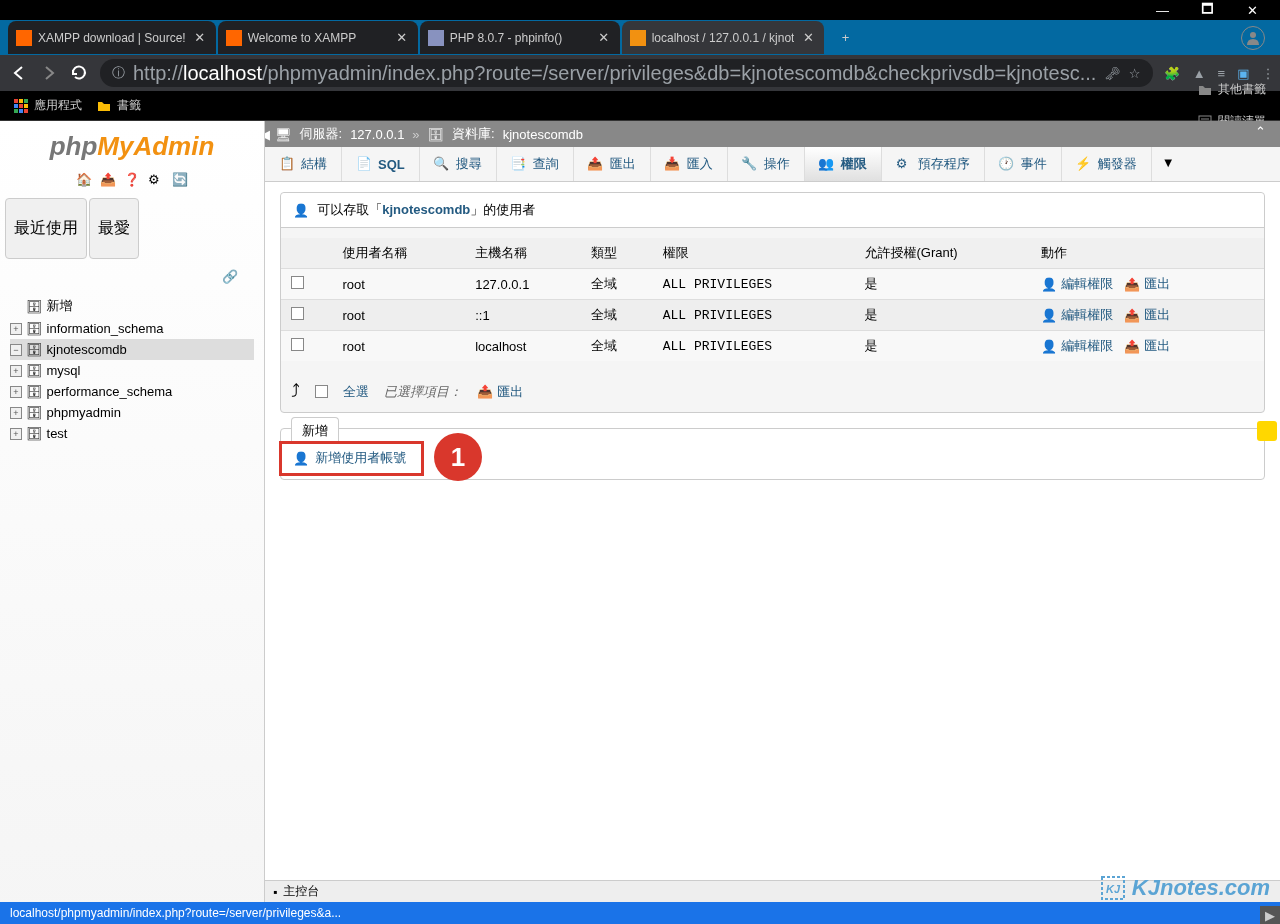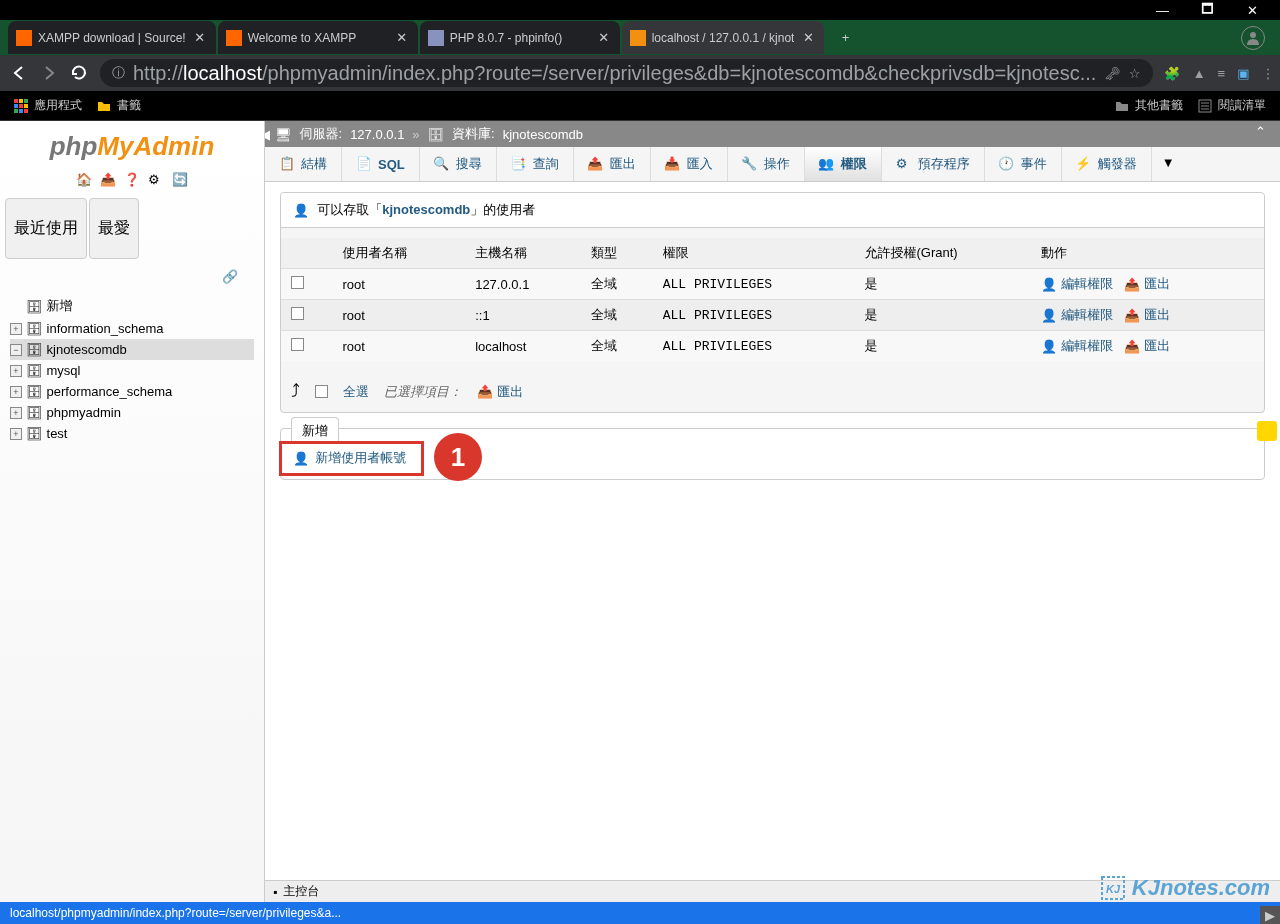--- a/index.html
+++ b/index.html
@@ -3,42 +3,42 @@
 <meta charset="utf-8">
 <style>
 * { margin: 0; padding: 0; box-sizing: border-box; }
 body { font-family: Arial, sans-serif; font-size: 13px; background: #000; width: 1280px; height: 924px; overflow: hidden; position: relative; }
 
 
 .titlebar { height: 20px; background: #000; display: flex; justify-content: flex-end; align-items: center; padding: 0 5px; }
 .win-ctrl { width: 45px; height: 20px; display: flex; align-items: center; justify-content: center; color: #fff; cursor: pointer; }
 
 
-.browser-tabs { height: 35px; background: #14532d; display: flex; align-items: center; padding-left: 8px; }
+.browser-tabs { height: 35px; background: #0369a1; display: flex; align-items: center; padding-left: 8px; }
 .btab { height: 33px; background: #202124; color: #ccc; display: flex; align-items: center; padding: 0 8px; border-radius: 8px 8px 0 0; margin-right: 2px; min-width: 200px; max-width: 245px; gap: 6px; }
 .btab.active { background: #35363a; }
 .btab-favicon { width: 16px; height: 16px; flex-shrink: 0; }
 .btab-title { flex: 1; overflow: hidden; white-space: nowrap; text-overflow: ellipsis; font-size: 12px; }
 .btab-close { width: 16px; height: 16px; display: flex; align-items: center; justify-content: center; cursor: pointer; }
 .btab-new { width: 28px; height: 28px; display: flex; align-items: center; justify-content: center; color: #ccc; cursor: pointer; margin-left: 5px; }
 .avatar-circle { width: 24px; height: 24px; border: 1px solid #888; border-radius: 50%; margin-left: auto; margin-right: 15px; display: flex; align-items: center; justify-content: center; }
 
 
 .addr-bar { height: 36px; background: #35363a; display: flex; align-items: center; padding: 0 10px; gap: 12px; }
 .nav-btn { width: 24px; height: 24px; display: flex; align-items: center; justify-content: center; color: #9aa0a6; cursor: pointer; }
 .nav-btn.active { color: #fff; }
 .url-box { flex: 1; height: 28px; background: #202124; border-radius: 14px; display: flex; align-items: center; padding: 0 12px; color: #9aa0a6; gap: 8px; }
 .url-text { flex: 1; font-size: 20px; overflow: hidden; white-space: nowrap; }
 .url-text .host { color: #fff; }
 .addr-icon { width: 20px; height: 20px; display: flex; align-items: center; justify-content: center; color: #9aa0a6; cursor: pointer; }
 
 
 .bookmarks-bar { height: 30px; background: #000; display: flex; align-items: center; padding: 0 14px; gap: 15px; border-bottom: 1px solid #333; }
 .bm-item { display: flex; align-items: center; gap: 6px; color: #ccc; font-size: 12px; cursor: pointer; }
-.bm-right { margin-left: auto; display: flex; gap: 15px; }
+.bm-right { margin-left: auto; display: flex; gap: 15px; flex-direction: column; }
 
 
 .content { position: absolute; top: 121px; left: 0; right: 0; bottom: 0; display: flex; background: #f9a8d4; }
 
 
 .pma-sidebar { width: 265px; background: linear-gradient(to bottom, #fff, #f5f5f5); border-right: 1px solid #ccc; display: flex; flex-direction: column; }
 .pma-logo { text-align: center; padding: 10px 0 5px; }
 .pma-logo-text { font-size: 26px; font-weight: bold; font-style: italic; }
 .pma-logo-text .php { color: #777; }
 .pma-logo-text .my { color: #f29111; }

